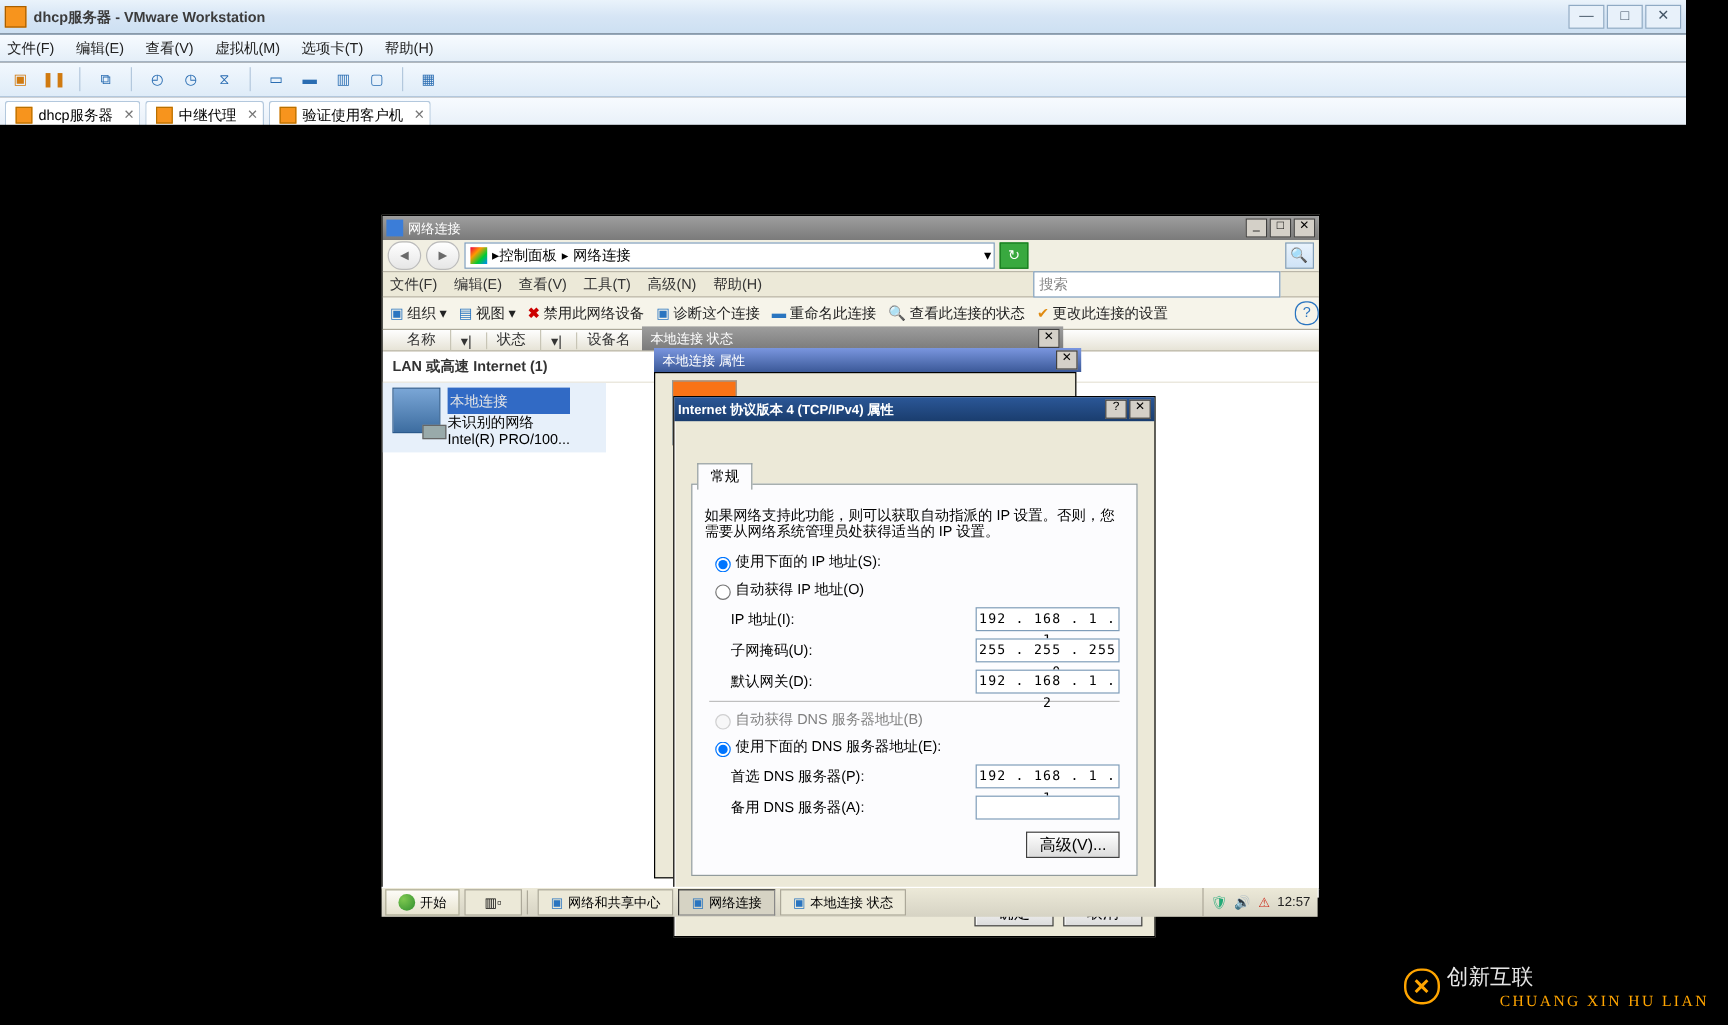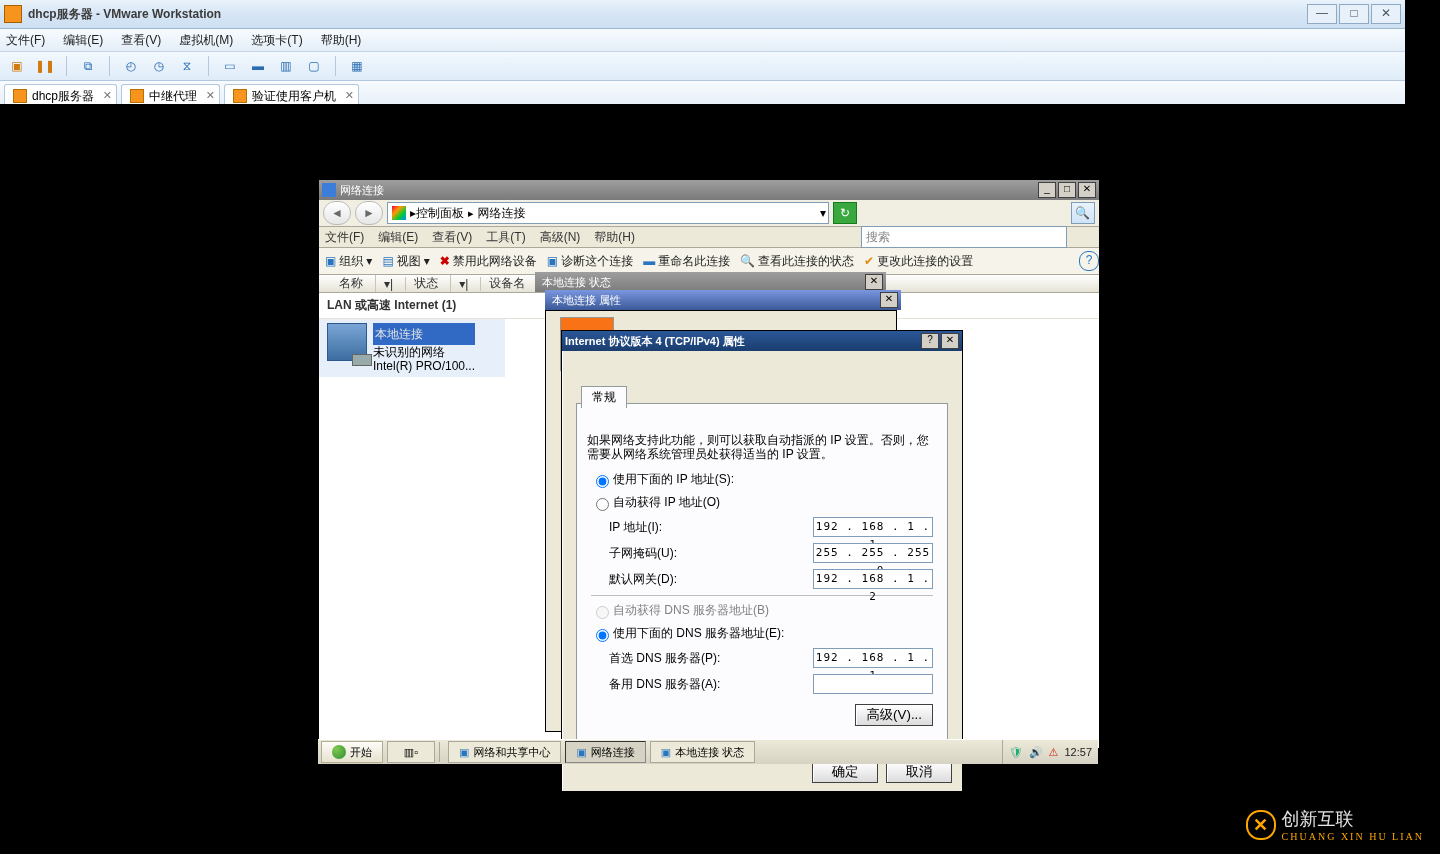--- a/index.html
+++ b/index.html
@@ -82,21 +82,21 @@
   .taskbar{position:absolute;left:318px;width:780px;bottom:0;height:24px;background:linear-gradient(#ece9d8,#d6d3c4);border-top:1px solid #fff;display:flex;align-items:center;font-size:11px;top:635px;}
   .start{height:20px;padding:0 10px;display:flex;align-items:center;gap:4px;border:1px solid #b0ad96;background:linear-gradient(#fdfcf7,#e7e3cf);margin-left:3px;}
   .start .orb{width:14px;height:14px;border-radius:7px;background:radial-gradient(circle at 30% 30%, #7ec850, #2f8e2f);}
   .task-item{height:20px;padding:0 10px;margin-left:4px;border:1px solid #aca899;background:#ece9d8;display:flex;align-items:center;gap:4px;}
   .task-item.pressed{background:#d6d3c4;border:1px inset #888;}
   .tray{margin-left:auto;display:flex;align-items:center;gap:6px;padding-right:6px;border-left:1px solid #aca899;height:24px;padding-left:6px;}
   .tray .clk{color:#222;}
   
   .watermark{position:absolute;right:16px;bottom:12px;color:#e6e6e6;font-size:18px;display:flex;align-items:center;gap:6px;font-family:"Microsoft YaHei";}
   .watermark .lg{width:26px;height:26px;border:2px solid #ffa500;border-radius:14px;display:flex;align-items:center;justify-content:center;color:#ffa500;font-weight:bold;}
-  .watermark .sub{font-size:10px;letter-spacing:2px;color:#ffa500;display:block;}
+  .watermark .sub{font-size:13px;letter-spacing:2px;color:#ffa500;display:block;margin-left:44px;}
   .disabled-text{color:#808080;}
   .behind-title{position:absolute;display:flex;align-items:center;font-size:11px;}
   .behind-title .spacer{flex:1;}
 </style>
 </head>
 <body>
 
 <div class="vm-window">
   <div class="vm-titlebar">
     <div class="logo"></div>
@@ -260,21 +260,21 @@
 
   <div class="win dlg">
     <div class="win-titlebar" style="background:linear-gradient(#2b5797,#1a3d6e);">
       <span style="font-weight:bold;">Internet 协议版本 4 (TCP/IPv4) 属性</span>
       <div class="spacer"></div>
       <div class="wbtn">?</div>
       <div class="wbtn">✕</div>
     </div>
     <div class="dlg-body">
       <div style="height:18px;"></div>
-      <div class="tabctl" style="padding:19px 4px 10px 4px;margin-top:24px;">
+      <div class="tabctl" style="padding:8px 4px 10px 4px;margin-top:24px;">
         <div class="tabhead">
             <div class="t">常规</div>
           </div>
         <div class="info">如果网络支持此功能，则可以获取自动指派的 IP 设置。否则，您需要从网络系统管理员处获得适当的 IP 设置。</div>
 
         <div style="margin:4px 10px;">
           <div class="row">
               <input type="radio" name="ipmode" checked="" style="">
               <label>使用下面的 IP 地址(S):</label>
             </div>

